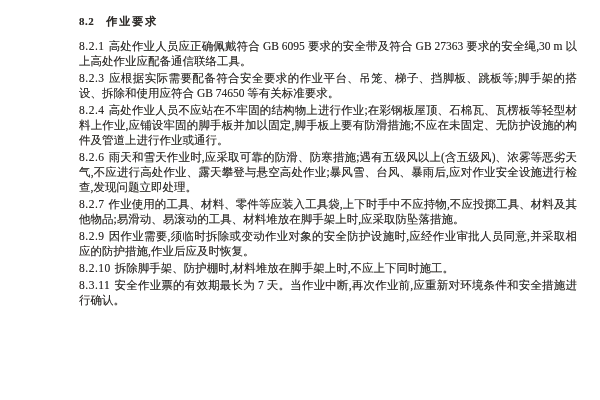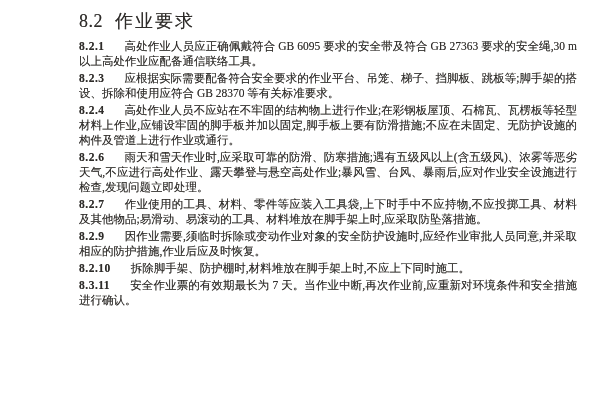--- a/index.html
+++ b/index.html
@@ -17,57 +17,57 @@
   }
   .page {
     box-sizing: border-box;
     width: 600px;
     height: 400px;
     padding: 13px 23px 0 79px;
     background: #ffffff;
     text-shadow: 0 0 0.4px rgba(60,55,50,0.55);
   }
   .section-heading {
-    font-size: 18px;
-    font-weight: normal;
+    font-size: 11px;
+    font-weight: bold;
     margin: 0 0 10px 0;
     line-height: 16px;
     letter-spacing: 0.5px;
   }
   .section-heading .sec-num {
     margin-right: 12px;
   }
   .section-heading .sec-title {
     letter-spacing: 2px;
   }
   .clause {
     font-size: 11.5px;
     line-height: 15.2px;
     margin: 0 0 1.5px 0;
     text-align: justify;
     text-justify: inter-ideograph;
     word-break: break-all;
   }
   .clause-num {
-    font-weight: bold;
-    margin-right: 20px;
+    font-weight: normal;
+    margin-right: 4px;
     letter-spacing: 0.5px;
   }
 </style>
 </head>
 <body>
 
 <div class="page">
 
   <h2 class="section-heading"><span class="sec-num">8.2</span><span class="sec-title">作业要求</span></h2>
 
   <p class="clause"><span class="clause-num">8.2.1</span><span class="clause-text">高处作业人员应正确佩戴符合 GB 6095 要求的安全带及符合 GB 27363 要求的安全绳,30 m 以上高处作业应配备通信联络工具。</span></p>
 
 
-  <p class="clause"><span class="clause-num">8.2.3</span><span class="clause-text">应根据实际需要配备符合安全要求的作业平台、吊笼、梯子、挡脚板、跳板等;脚手架的搭设、拆除和使用应符合 GB 28370 等有关标准要求。</span></p>
+  <p class="clause"><span class="clause-num">8.2.3</span><span class="clause-text">应根据实际需要配备符合安全要求的作业平台、吊笼、梯子、挡脚板、跳板等;脚手架的搭设、拆除和使用应符合 GB 74650 等有关标准要求。</span></p>
 
   <p class="clause"><span class="clause-num">8.2.4</span><span class="clause-text">高处作业人员不应站在不牢固的结构物上进行作业;在彩钢板屋顶、石棉瓦、瓦楞板等轻型材料上作业,应铺设牢固的脚手板并加以固定,脚手板上要有防滑措施;不应在未固定、无防护设施的构件及管道上进行作业或通行。</span></p>
 
 
   <p class="clause"><span class="clause-num">8.2.6</span><span class="clause-text">雨天和雪天作业时,应采取可靠的防滑、防寒措施;遇有五级风以上(含五级风)、浓雾等恶劣天气,不应进行高处作业、露天攀登与悬空高处作业;暴风雪、台风、暴雨后,应对作业安全设施进行检查,发现问题立即处理。</span></p>
 
   <p class="clause"><span class="clause-num">8.2.7</span><span class="clause-text">作业使用的工具、材料、零件等应装入工具袋,上下时手中不应持物,不应投掷工具、材料及其他物品;易滑动、易滚动的工具、材料堆放在脚手架上时,应采取防坠落措施。</span></p>
 
 
   <p class="clause"><span class="clause-num">8.2.9</span><span class="clause-text">因作业需要,须临时拆除或变动作业对象的安全防护设施时,应经作业审批人员同意,并采取相应的防护措施,作业后应及时恢复。</span></p>

